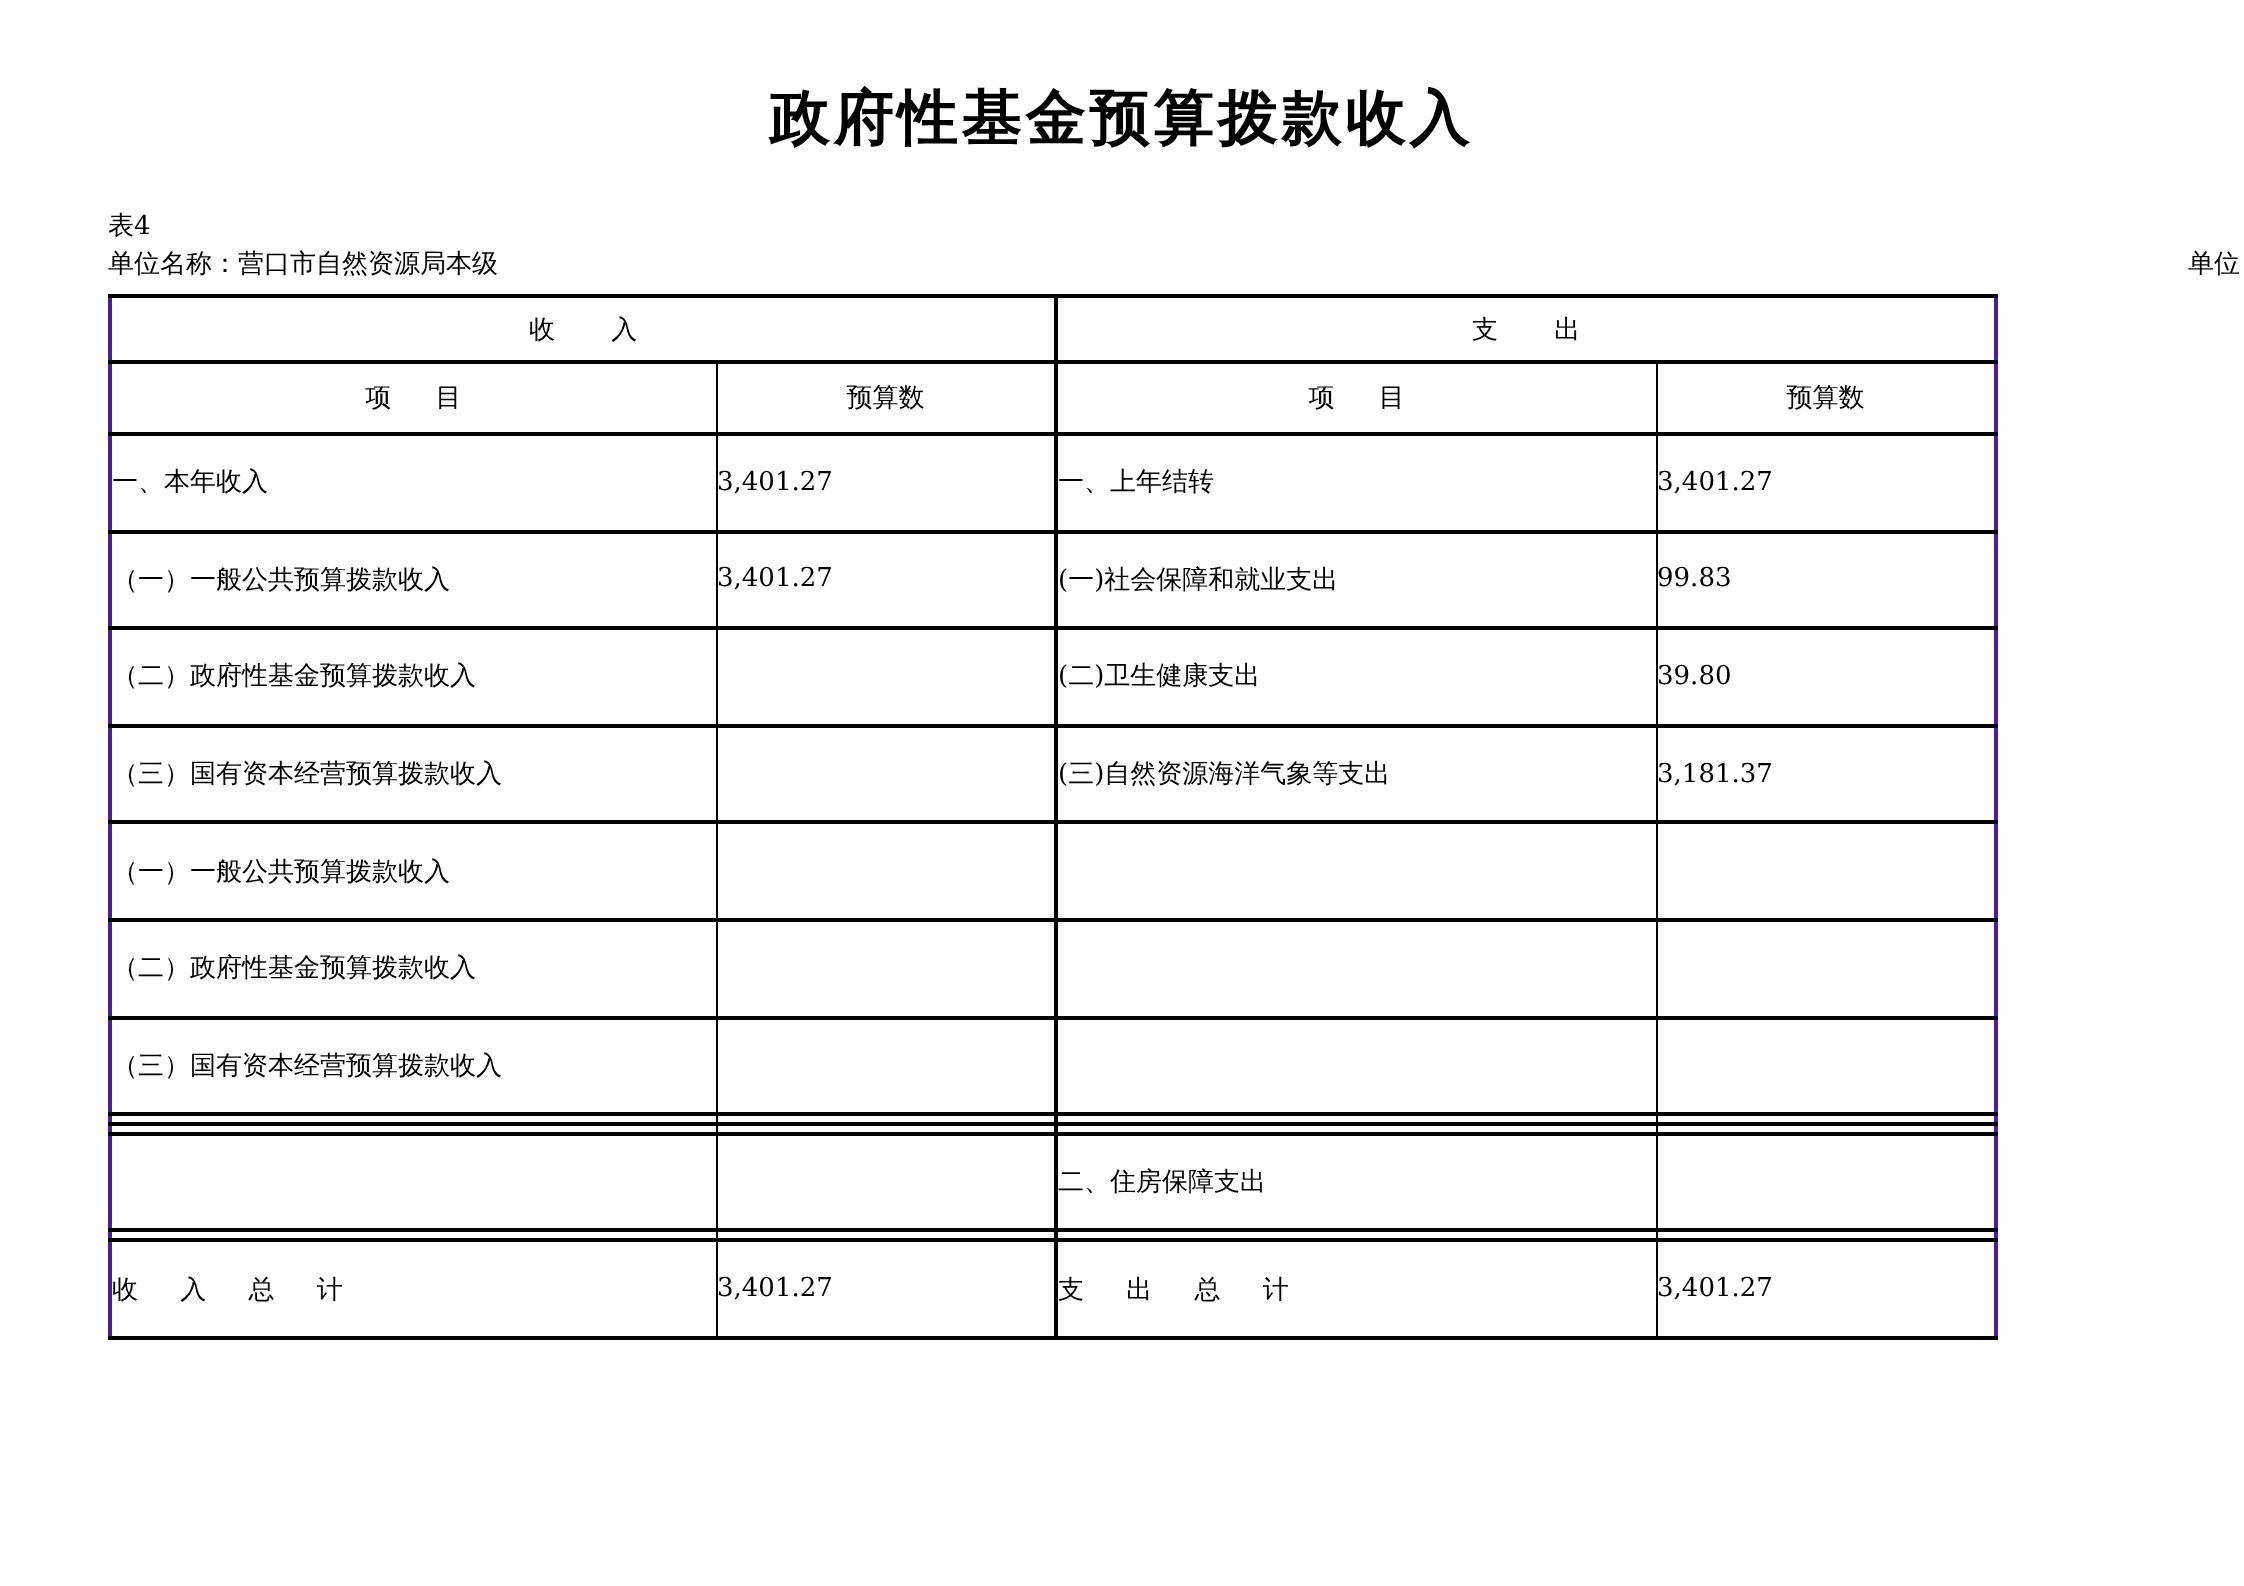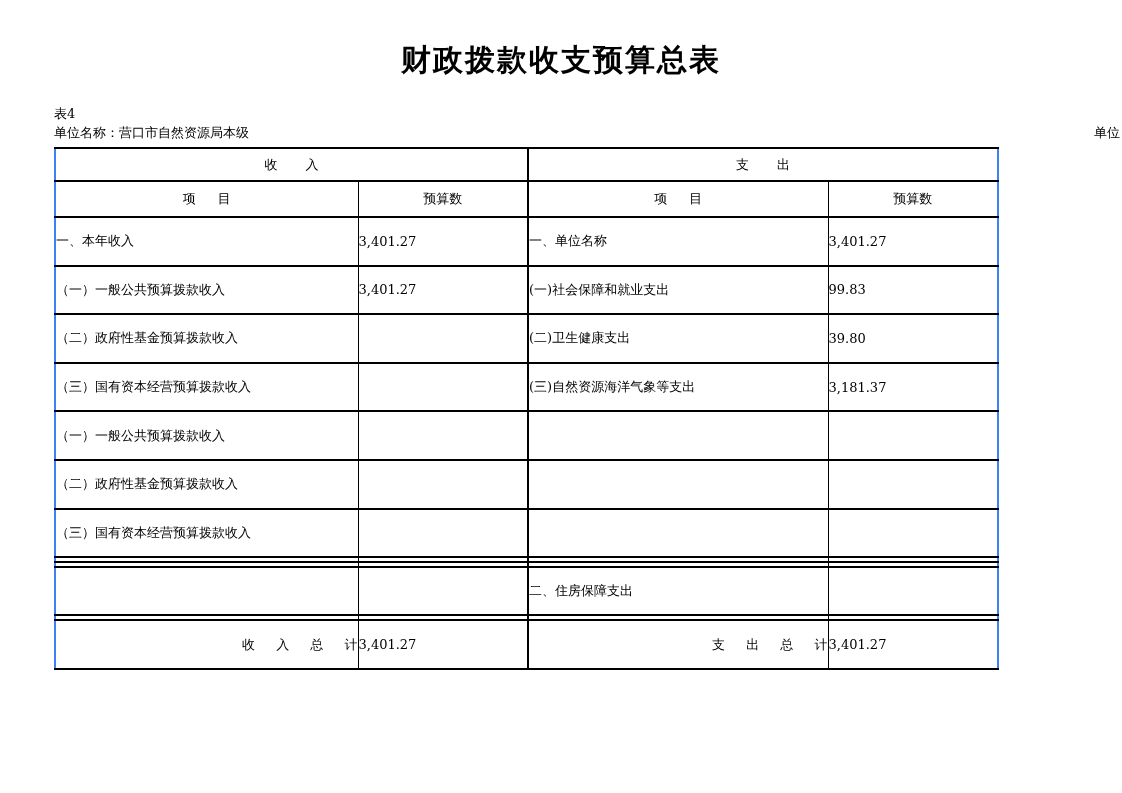--- a/index.html
+++ b/index.html
@@ -44,21 +44,21 @@
     line-height: 18px;
     margin-top: 2px;
     margin-bottom: 5px;
     white-space: pre;
   }
   table.budget {
     border-collapse: collapse;
     table-layout: fixed;
     width: 943px;
     height: 523px;
-    border: 2px solid #3b82f6;
+    border: 2px solid #4c1d95;
     font-size: 13px;
   }
   table.budget th, table.budget td {
     border: 1px solid #000;
     border-top-width: 2px;
     border-bottom-width: 2px;
     padding: 0;
     overflow: hidden;
     white-space: pre;
     font-weight: normal;
@@ -81,28 +81,28 @@
     word-spacing: 24px;
   }
   th.hdr {
     text-align: center;
   }
   th.hdr.item-hdr {
     word-spacing: 18px;
     text-align: center;
   }
   tr.total-row td.total-label {
-    text-align: right;
+    text-align: left;
     word-spacing: 17px;
   }
 </style>
 </head>
 <body>
 
-<div class="page-title">财政拨款收支预算总表</div>
+<div class="page-title">政府性基金预算拨款收入</div>
 
 <div class="doc">
   <div class="table-label">表4</div>
   <div class="meta-line">
     <span>单位名称：营口市自然资源局本级</span>
     <span>单位：万元</span>
   </div>
 
   <table class="budget">
     <colgroup>
@@ -120,21 +120,21 @@
         <th class="hdr item-hdr">项 目</th>
         <th class="hdr">预算数</th>
         <th class="hdr item-hdr mid">项 目</th>
         <th class="hdr">预算数</th>
       </tr>
     </thead>
     <tbody>
       <tr>
         <td class="item">一、本年收入</td>
         <td class="num">3,401.27</td>
-        <td class="item mid">一、单位名称</td>
+        <td class="item mid">一、上年结转</td>
         <td class="num">3,401.27</td>
       </tr>
       <tr>
         <td class="item">（一）一般公共预算拨款收入</td>
         <td class="num">3,401.27</td>
         <td class="item mid">(一)社会保障和就业支出</td>
         <td class="num">99.83</td>
       </tr>
       <tr>
         <td class="item">（二）政府性基金预算拨款收入</td>

